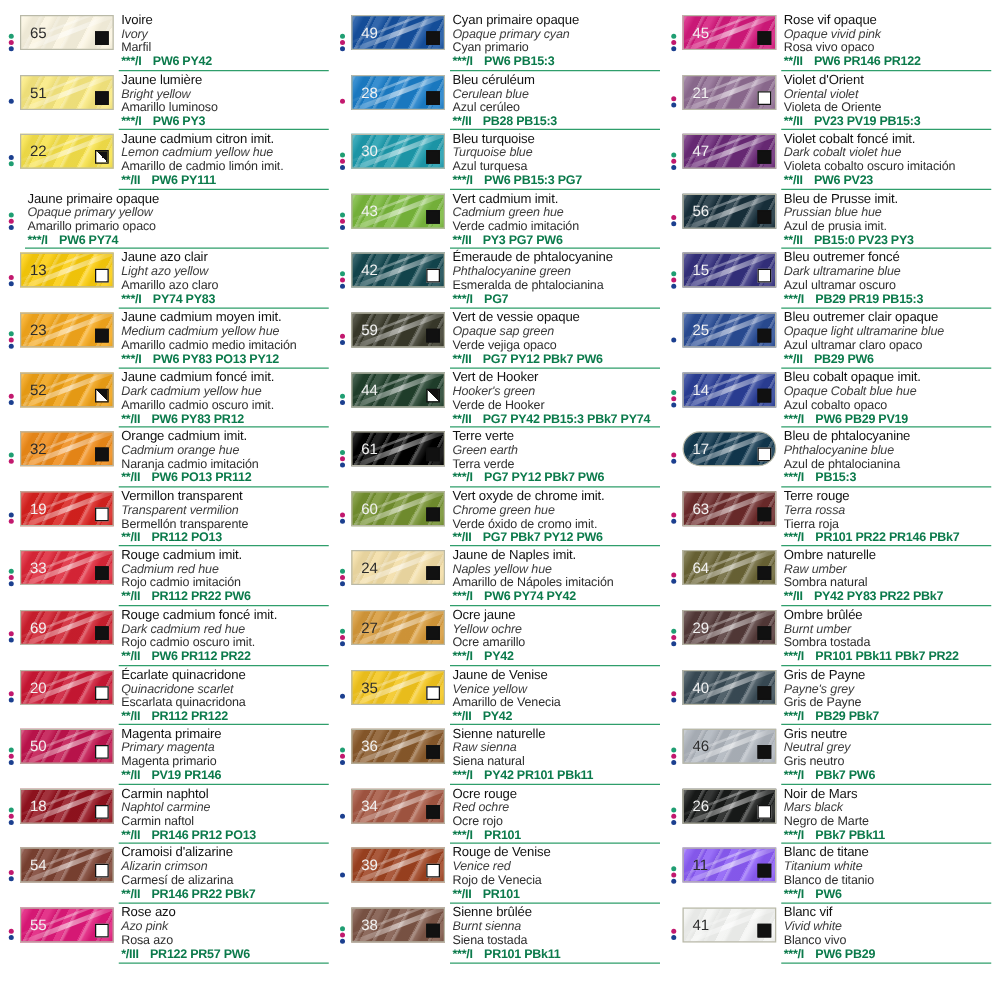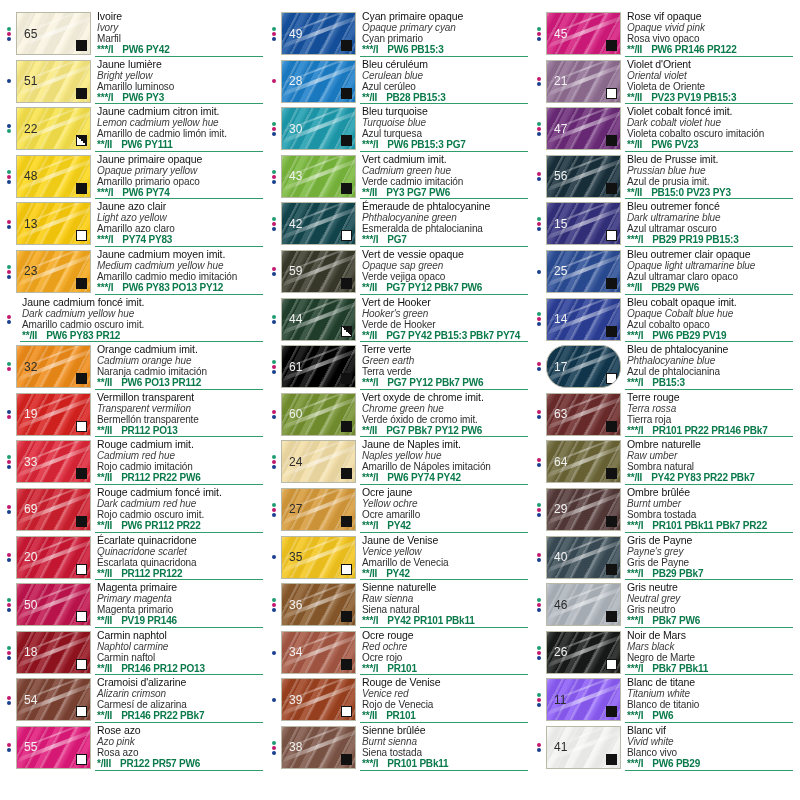--- a/index.html
+++ b/index.html
@@ -35,21 +35,21 @@
     display:flex;flex-direction:column;
     align-items:center;justify-content:center;
     gap:1px;
     box-sizing:border-box;
   }
   .dot{width:4px;height:4px;border-radius:50%;display:block;}
 
   
   .swatch{
     width:75px;flex:0 0 75px;
-    height:43px;
+    height:28px;
     margin-top:2px;
     position:relative;
     border:1px solid #b9b9a8;
     box-sizing:border-box;
     overflow:hidden;
   }
   .swatch .texture{
     position:absolute;inset:0;
     background-image:
       repeating-linear-gradient(118deg,
@@ -208,27 +208,20 @@
           </div>
           <div class="rule"></div>
         </div>
       </div>
       <div class="row">
         <div class="dots">
           <span class="dot" style="background: rgb(31, 158, 114);"></span>
           <span class="dot" style="background: rgb(194, 24, 110);"></span>
           <span class="dot" style="background: rgb(27, 63, 143);"></span>
         </div>
-        <div class="swatch" style="background: rgb(251, 214, 23);">
-          <div class="texture"></div>
-          <div class="streak"></div>
-          <div class="streak2"></div>
-          <div class="num">48</div>
-          <div class="opacity opaque"></div>
-        </div>
         <div class="info">
           <div class="nm-fr">Jaune primaire opaque</div>
           <div class="nm-en">Opaque primary yellow</div>
           <div class="nm-es">Amarillo primario opaco</div>
           <div class="codes">
             <span class="rating">***/I</span>
             <span class="pigs">PW6 PY74</span>
           </div>
           <div class="rule"></div>
         </div>
@@ -277,20 +270,27 @@
             <span class="rating">***/I</span>
             <span class="pigs">PW6 PY83 PO13 PY12</span>
           </div>
           <div class="rule"></div>
         </div>
       </div>
       <div class="row">
         <div class="dots">
           <span class="dot" style="background: rgb(194, 24, 110);"></span>
           <span class="dot" style="background: rgb(27, 63, 143);"></span>
+        </div>
+        <div class="swatch" style="background: rgb(240, 161, 21);">
+          <div class="texture"></div>
+          <div class="streak"></div>
+          <div class="streak2"></div>
+          <div class="num">52</div>
+          <div class="opacity semi"></div>
         </div>
         <div class="info">
           <div class="nm-fr">Jaune cadmium foncé imit.</div>
           <div class="nm-en">Dark cadmium yellow hue</div>
           <div class="nm-es">Amarillo cadmio oscuro imit.</div>
           <div class="codes">
             <span class="rating">**/II</span>
             <span class="pigs">PW6 PY83 PR12</span>
           </div>
           <div class="rule"></div>

